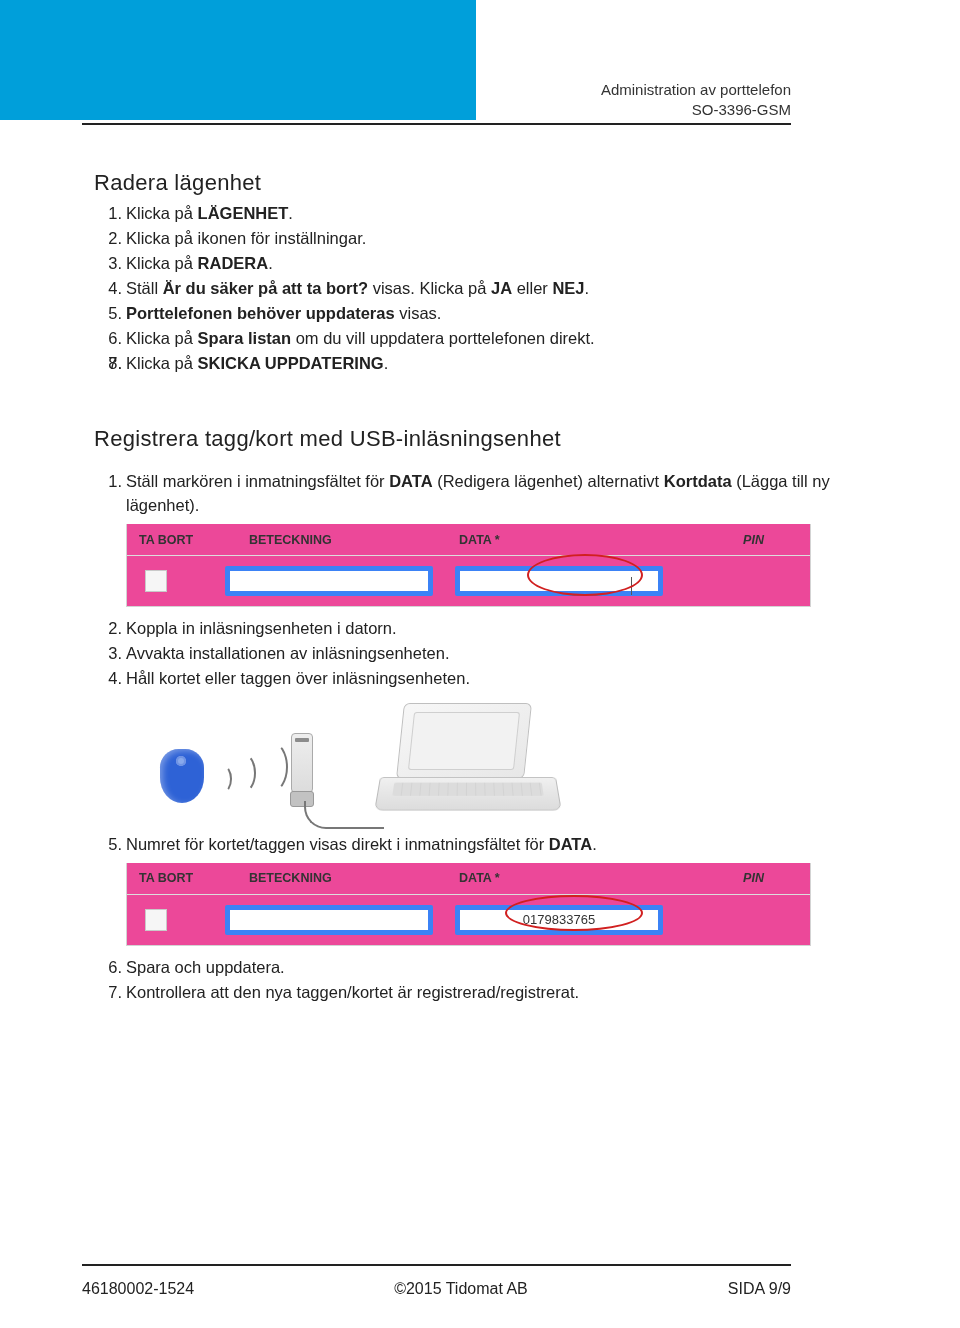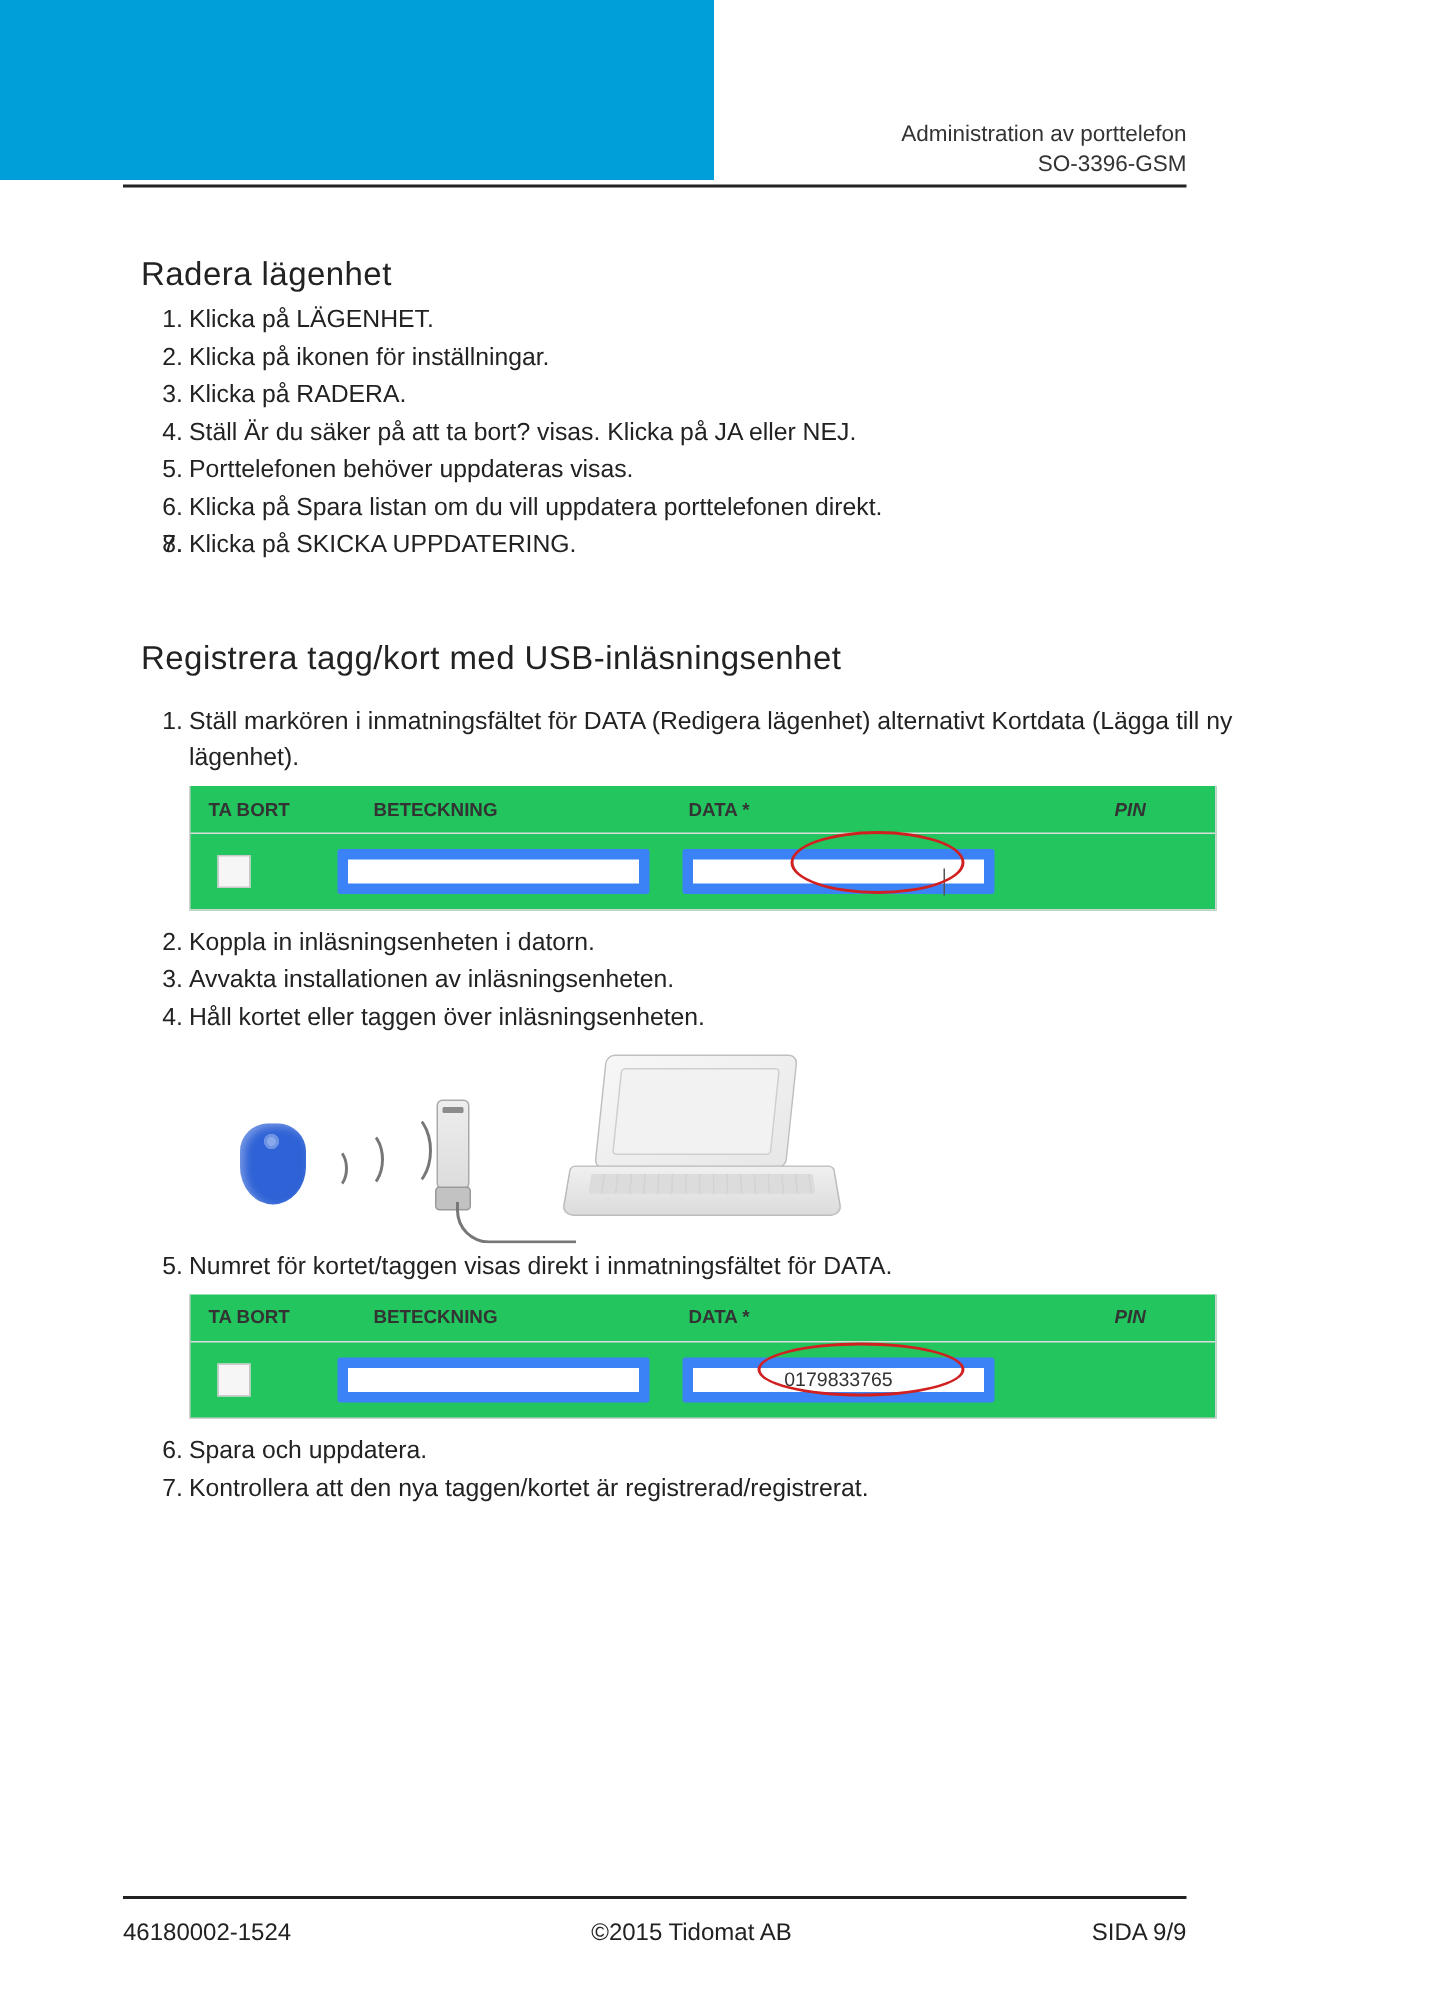--- a/index.html
+++ b/index.html
@@ -9,37 +9,37 @@
   .topbar { position: absolute; left: 0; top: 0; width: 476px; height: 120px; background: #009fda; }
   .header-text { position: absolute; right: 85px; top: 80px; text-align: right; font-size: 15px; line-height: 1.35; color: #333; }
   .hr-top { position: absolute; left: 82px; right: 85px; top: 123px; height: 0; border-top: 2px solid #222; }
 
   .content { position: absolute; left: 94px; top: 170px; width: 760px; }
 
   h2.section { font-size: 22px; font-weight: 500; color: #222; margin-bottom: 6px; letter-spacing: .3px; }
   .ol { list-style: none; padding-left: 32px; font-size: 16.5px; line-height: 1.45; }
   .ol li { position: relative; padding-left: 0; margin: 0 0 1px 0; }
   .ol li .num { position: absolute; left: -28px; width: 24px; text-align: right; }
-  .b { font-weight: 400; }
+  .b { font-weight: 700; }
 
   .gap { height: 50px; }
 
   p.intro { font-size: 16.5px; line-height: 1.45; margin-top: 4px; }
 
   
-  .tblshot { margin: 6px 0 10px 0; width: 685px; border: 1px solid #d3d3d3; border-top: none; background: #22c55e; position: relative; }
+  .tblshot { margin: 6px 0 10px 0; width: 685px; border: 1px solid #d3d3d3; border-top: none; background: #ec4899; position: relative; }
   .tblshot .head { display: flex; align-items: center; height: 32px; font-size: 12.5px; font-weight: 700; color: #333; padding: 0 12px; border-bottom: 1px solid #ddd; }
   .tblshot .head > div { }
   .col-tb { width: 110px; }
   .col-bt { width: 210px; }
   .col-dt { width: 250px; }
   .col-pi { flex: 1; text-align: center; font-style: italic; }
   .tblshot .row { display: flex; align-items: center; height: 50px; padding: 0 12px; gap: 10px; }
   .chk { width: 22px; height: 22px; border: 1px solid #c9c9c9; background: #f6f6f6; margin-left: 6px; }
-  .fld { height: 30px; border: 7px solid #3b82f6; background: #fff; border-radius: 2px; display: flex; align-items: center; padding: 0 0; font-size: 13px; color: #333; }
+  .fld { height: 30px; border: 5px solid #3b82f6; background: #fff; border-radius: 2px; display: flex; align-items: center; padding: 0 0; font-size: 13px; color: #333; }
   .fld-bt { width: 208px; margin-left: 48px; }
   .fld-dt { width: 208px; margin-left: 12px; position: relative; }
   .caret-line { width: 1px; height: 18px; background: #555; position: absolute; right: 26px; top: 6px; }
   .red-ellipse { position: absolute; border: 2.2px solid #d12020; border-radius: 50%; width: 116px; height: 42px; pointer-events: none; }
 
   
   .illus { position: relative; width: 400px; height: 130px; margin: 6px 0 6px 30px; }
   .tag { position: absolute; left: 4px; top: 52px; width: 44px; height: 54px; background: #2e62d6; border-radius: 22px 22px 26px 26px / 22px 22px 30px 30px; box-shadow: inset 3px 2px 6px rgba(255,255,255,.35); }
   .tag::before { content: ""; position: absolute; left: 16px; top: 7px; width: 10px; height: 10px; border-radius: 50%; background: #88a9ec; box-shadow: inset 0 0 0 2px #6f93e4; }
   .waves { position: absolute; left: 58px; top: 56px; }

